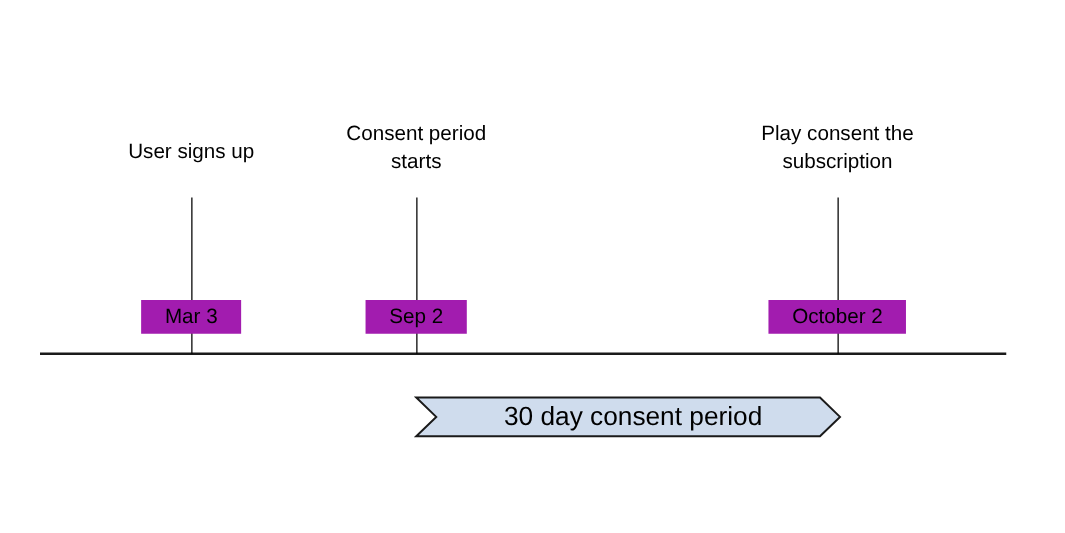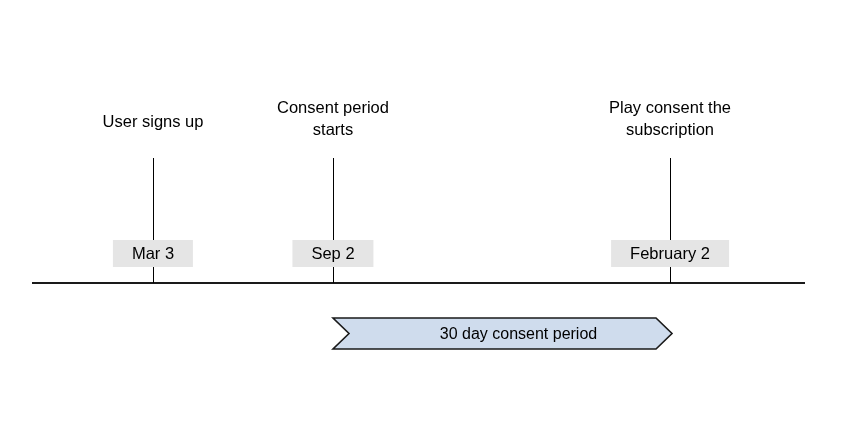--- a/index.html
+++ b/index.html
@@ -60,21 +60,21 @@
     width: 0;
     height: 125px;
     border-left: 1.6px solid #000000;
   }
 
   .event-date {
     position: absolute;
     left: 50%;
     transform: translateX(-50%);
     top: 240px;
-    background: #e5e5e5;
+    background: #a21caf;
     color: #000000;
     font-size: 16.5px;
     line-height: 27px;
     height: 27px;
     padding: 0 19px;
     white-space: nowrap;
   }
 
   
   .period-banner {
@@ -85,28 +85,28 @@
     height: 31px;
   }
   .period-banner svg {
     display: block;
     width: 100%;
     height: 100%;
     overflow: visible;
   }
   .period-banner-label {
     position: absolute;
-    left: 16px;
+    left: 4px;
     top: 0;
     width: 100%;
     height: 100%;
     display: flex;
     align-items: center;
     justify-content: center;
-    font-size: 16px;
+    font-size: 21px;
     color: #000000;
     white-space: nowrap;
     pointer-events: none;
   }
 </style>
 </head>
 <body>
 
 <div id="canvas">
 
@@ -122,21 +122,21 @@
     <div class="event-label two-line">Consent period
 starts</div>
     <div class="event-stem"></div>
     <div class="event-date">Sep 2</div>
   </div>
 
   <div class="event" style="left:670px;">
     <div class="event-label two-line">Play consent the
 subscription</div>
     <div class="event-stem"></div>
-    <div class="event-date">February 2</div>
+    <div class="event-date">October 2</div>
   </div>
 
   <div class="period-banner">
     <svg viewBox="0 0 339 31" preserveAspectRatio="none">
       <polygon points="0,0 323,0 339,15.5 323,31 0,31 16,15.5" fill="#cfdced" stroke="#1a1a1a" stroke-width="1.6" stroke-linejoin="miter"></polygon>
     </svg>
     <div class="period-banner-label">30 day consent period</div>
   </div>
 
 </div>

